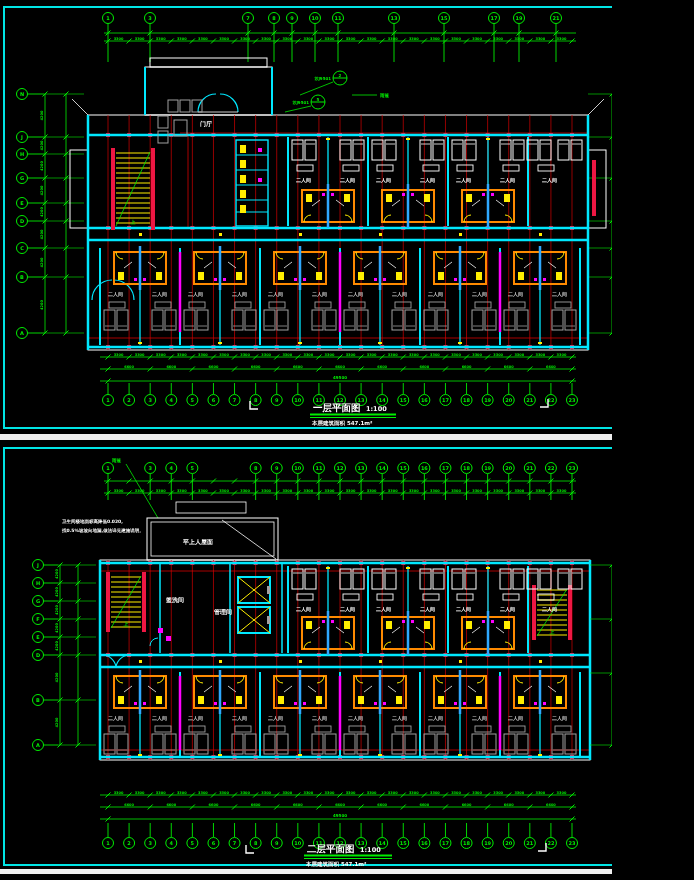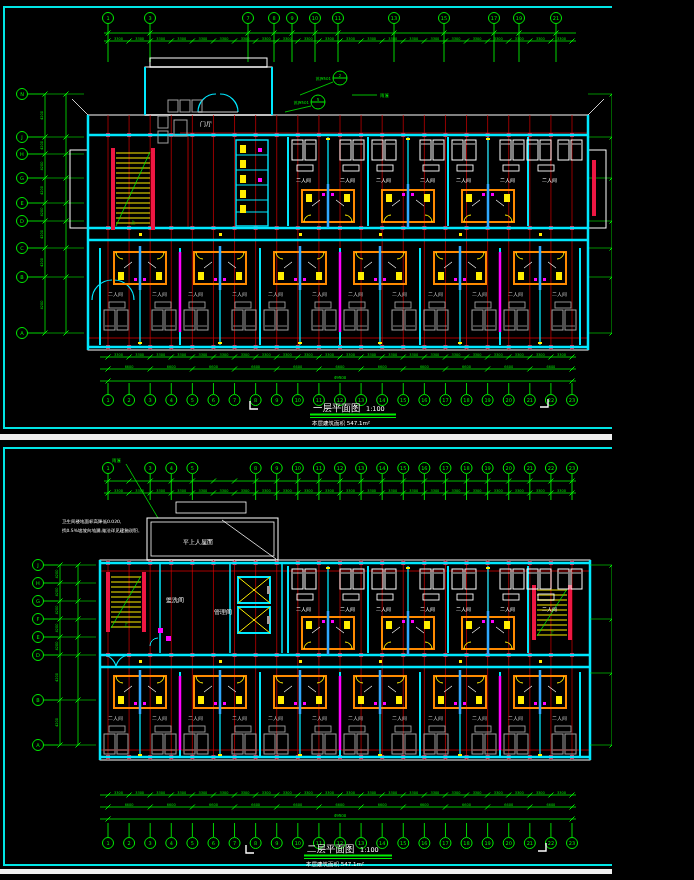--- a/index.html
+++ b/index.html
@@ -1,16 +1,16 @@
 <!DOCTYPE html>
 <html><head>
 <meta charset="utf-8">
 <style>
   html,body{margin:0;padding:0;background:#000;}
-  .sheet{position:relative;width:612px;height:880px;background:#000;overflow:hidden;}
+  .sheet{position:relative;width:612px;height:880px;background:#000;overflow:hidden;font-weight:bold;}
   svg{display:block;}
   .t{font-family:"DejaVu Sans","Liberation Sans",sans-serif;}
 </style>
 </head>
 <body>
 
 <div class="sheet">
   <svg id="sheet-svg" width="694" height="880" viewBox="0 0 694 880">
     <rect x="0" y="0" width="694" height="880" fill="#000000"></rect>
 

